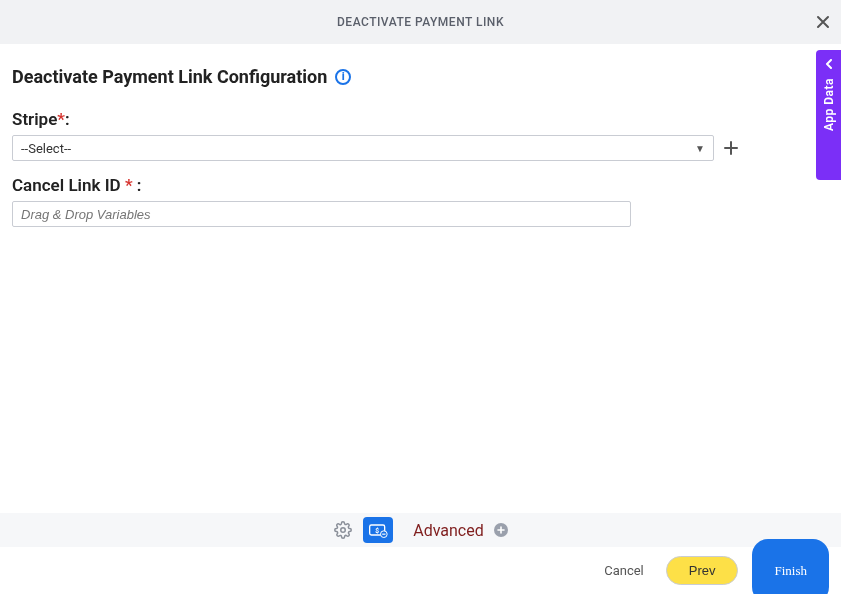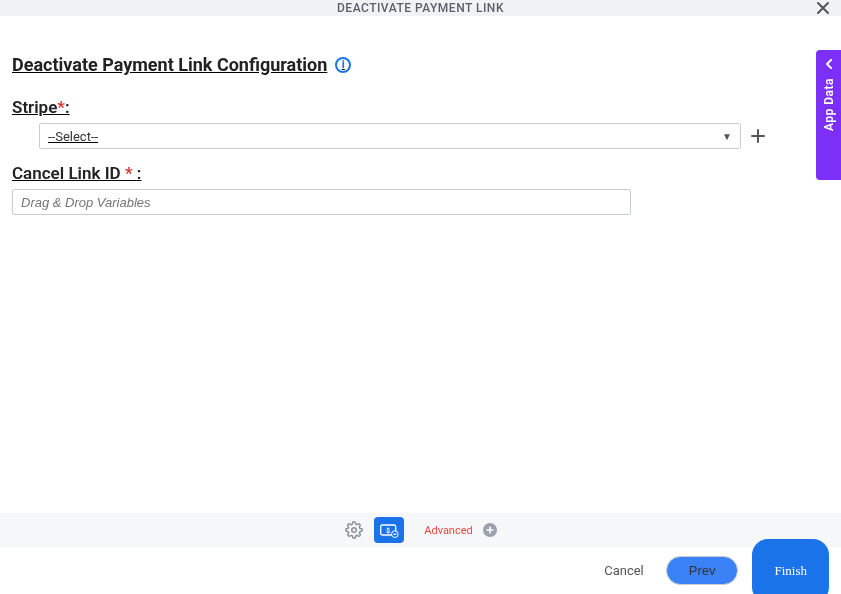--- a/index.html
+++ b/index.html
@@ -6,21 +6,21 @@
     body {
       font-family: -apple-system, BlinkMacSystemFont, "Segoe UI", Roboto, Arial, sans-serif;
       width: 841px;
       height: 594px;
       background: #fff;
       position: relative;
       overflow: hidden;
     }
     .header-bar {
       background: #f1f2f4;
-      height: 16px;
+      height: 44px;
       display: flex;
       align-items: center;
       justify-content: center;
       position: relative;
       color: #5a5f6a;
       font-size: 12px;
       letter-spacing: 0.5px;
       font-weight: 500;
     }
     .close-btn {
@@ -30,22 +30,21 @@
       transform: translateY(-50%);
       width: 16px;
       height: 16px;
       cursor: pointer;
       display: flex;
       align-items: center;
       justify-content: center;
       color: #555;
     }
     .content {
-      padding: 38px 12px 0 12px;
-      text-decoration: underline;
+      padding: 22px 12px 0 12px;
     }
     .page-title-row {
       display: flex;
       align-items: center;
       gap: 8px;
       margin-bottom: 22px;
     }
     .page-title {
       font-size: 18px;
       font-weight: 700;
@@ -73,21 +72,20 @@
       font-weight: 600;
       margin-bottom: 6px;
     }
     .req {
       color: #d6332e;
     }
     .select-row {
       display: flex;
       align-items: center;
       gap: 8px;
-      margin-left: 27px;
     }
     .select-box {
       width: 702px;
       height: 26px;
       border: 1px solid #c9ccd3;
       border-radius: 2px;
       background: #fff;
       display: flex;
       align-items: center;
       padding: 0 8px;
@@ -178,22 +176,22 @@
       height: 26px;
       background: #1a73e8;
       border-radius: 4px;
       display: flex;
       align-items: center;
       justify-content: center;
       cursor: pointer;
       position: relative;
     }
     .advanced-label {
-      font-size: 11px;
-      color: #ef4444;
+      font-size: 16px;
+      color: #7f1d1d;
       margin-left: 10px;
     }
     .advanced-plus {
       width: 14px;
       height: 14px;
       border-radius: 50%;
       background: #9aa0ac;
       display: inline-flex;
       align-items: center;
       justify-content: center;
@@ -218,21 +216,21 @@
     .btn-text {
       font-size: 13px;
       color: #555;
       cursor: pointer;
       padding: 6px 8px;
     }
     .btn-outline {
       font-size: 13px;
       color: #333;
       border: 1px solid #c9ccd3;
-      background: #3b82f6;
+      background: #fde047;
       border-radius: 16px;
       padding: 6px 22px;
       cursor: pointer;
     }
     .btn-primary {
       font-size: 13px;
       color: #ffffff;
       background: #1a73e8;
       border: none;
       border-radius: 16px;

